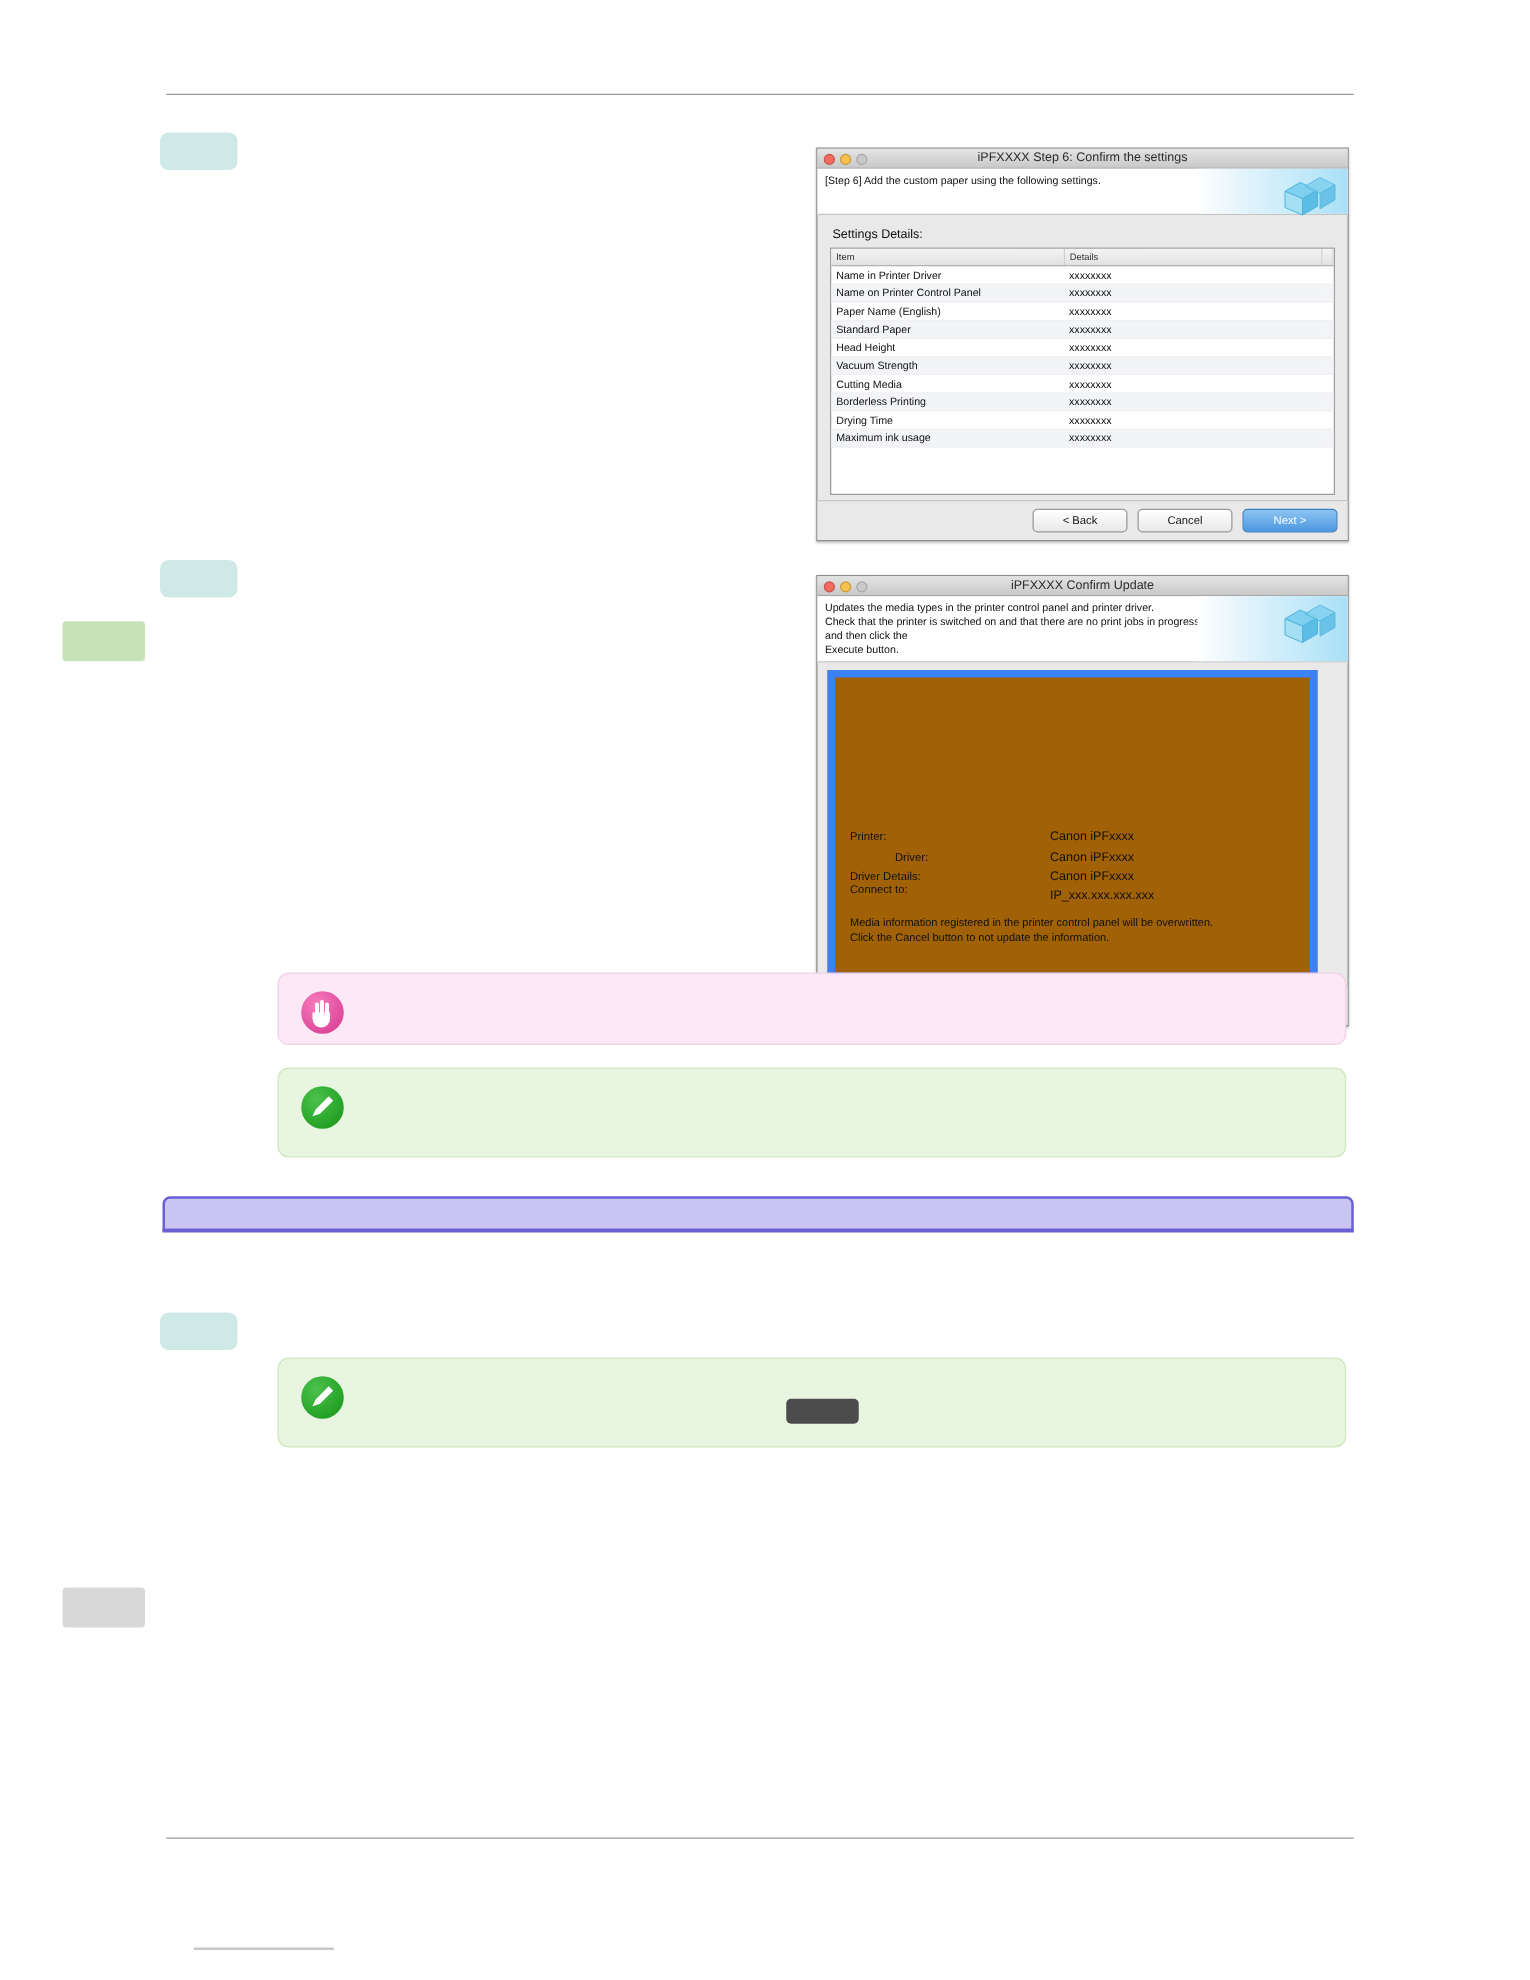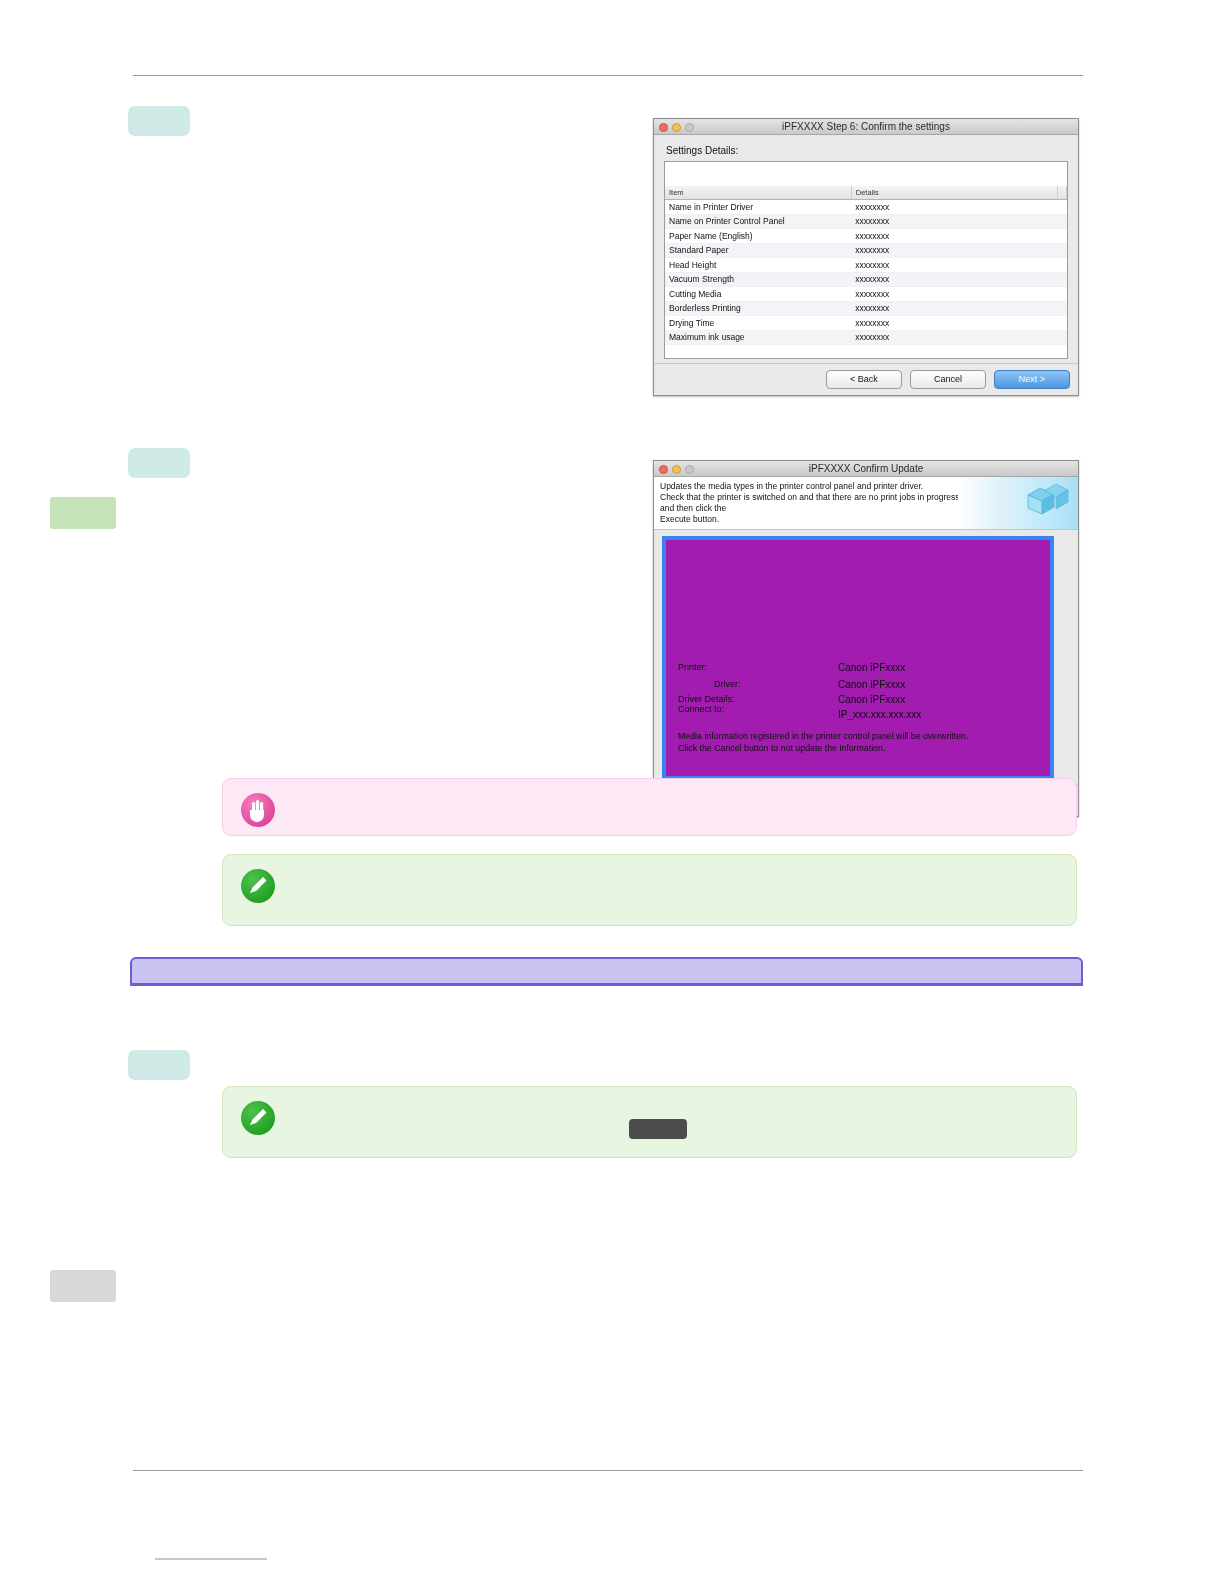--- a/index.html
+++ b/index.html
@@ -74,21 +74,21 @@
 
   
   .settings-body { padding:8px 10px 4px 10px; }
   .settings-label { font-size:10px; margin:2px 0 5px 2px; }
   .table-wrap {
     background:#ffffff;
     border:1px solid #9c9c9c;
     height:196px;
     overflow:hidden;
   }
-  table.s-table { width:100%; border-collapse:collapse; font-size:8.5px;margin-top:24px; }
+  table.s-table { width:100%; border-collapse:collapse; font-size:8.5px; }
   table.s-table th {
     background:linear-gradient(#f4f4f4,#e2e2e2);
     border-bottom:1px solid #b3b3b3;
     border-right:1px solid #cfcfcf;
     text-align:left; font-weight:normal; padding:1px 4px; height:11px;
     font-size:7.5px; color:#333;
   }
   table.s-table td {
     padding:1px 4px; height:11.5px; border-bottom:1px solid #f0f0f0;
   }
@@ -108,22 +108,22 @@
     border:1px solid #9a9a9a; border-radius:4px; color:#111;
   }
   .btn.primary {
     background:linear-gradient(#8dc4f2,#4d97e0);
     border:1px solid #3c7fc4; color:#fff;
   }
 
   
   .cu-body {
     margin:6px 24px 4px 8px;
-    background:#a21caf;
-    border:4px solid #3b82f6;
+    background:#a16207;
+    border:6px solid #3b82f6;
     height:236px;
     position:relative;
     font-size:9px;
   }
   .cu-row { position:absolute; left:12px; font-size:9px; }
   .cu-val { position:absolute; left:172px; font-size:10px; }
   .cu-note { position:absolute; left:12px; font-size:8.8px; line-height:12px; }
 
   
   .callout {
@@ -178,20 +178,33 @@
   <div class="dlg" style="left:653px; top:118px; width:424px;">
     <div class="dlg-title">
       <div class="traffic">
         <i class="r"></i>
         <i class="y"></i>
         <i class="g"></i>
       </div>
       <div class="title-text">iPFXXXX Step 6: Confirm the settings</div>
     </div>
 
+    <div class="dlg-banner">
+      <div class="banner-art"></div>
+      <svg class="banner-cube" viewBox="0 0 46 34">
+        <g fill="#7fd0ef" stroke="#4fb4dd" stroke-width="0.8">
+          <path d="M4 12 L16 5 L30 11 L18 18 Z"></path>
+          <path d="M18 18 L30 11 L30 24 L18 31 Z" fill="#5cbde4"></path>
+          <path d="M4 12 L18 18 L18 31 L4 25 Z" fill="#a5dff3"></path>
+          <path d="M20 8 L32 1 L44 7 L32 14 Z" opacity=".85"></path>
+          <path d="M32 14 L44 7 L44 19 L32 26 Z" fill="#5cbde4" opacity=".85"></path>
+        </g>
+      </svg>
+      <div class="banner-text">[Step 6] Add the custom paper using the following settings.</div>
+    </div>
 
     <div class="settings-body">
       <div class="settings-label">Settings Details:</div>
       <div class="table-wrap">
         <table class="s-table">
           <thead>
             <tr>
               <th class="col-item">Item</th>
               <th class="col-det">Details</th>
               <th></th>

